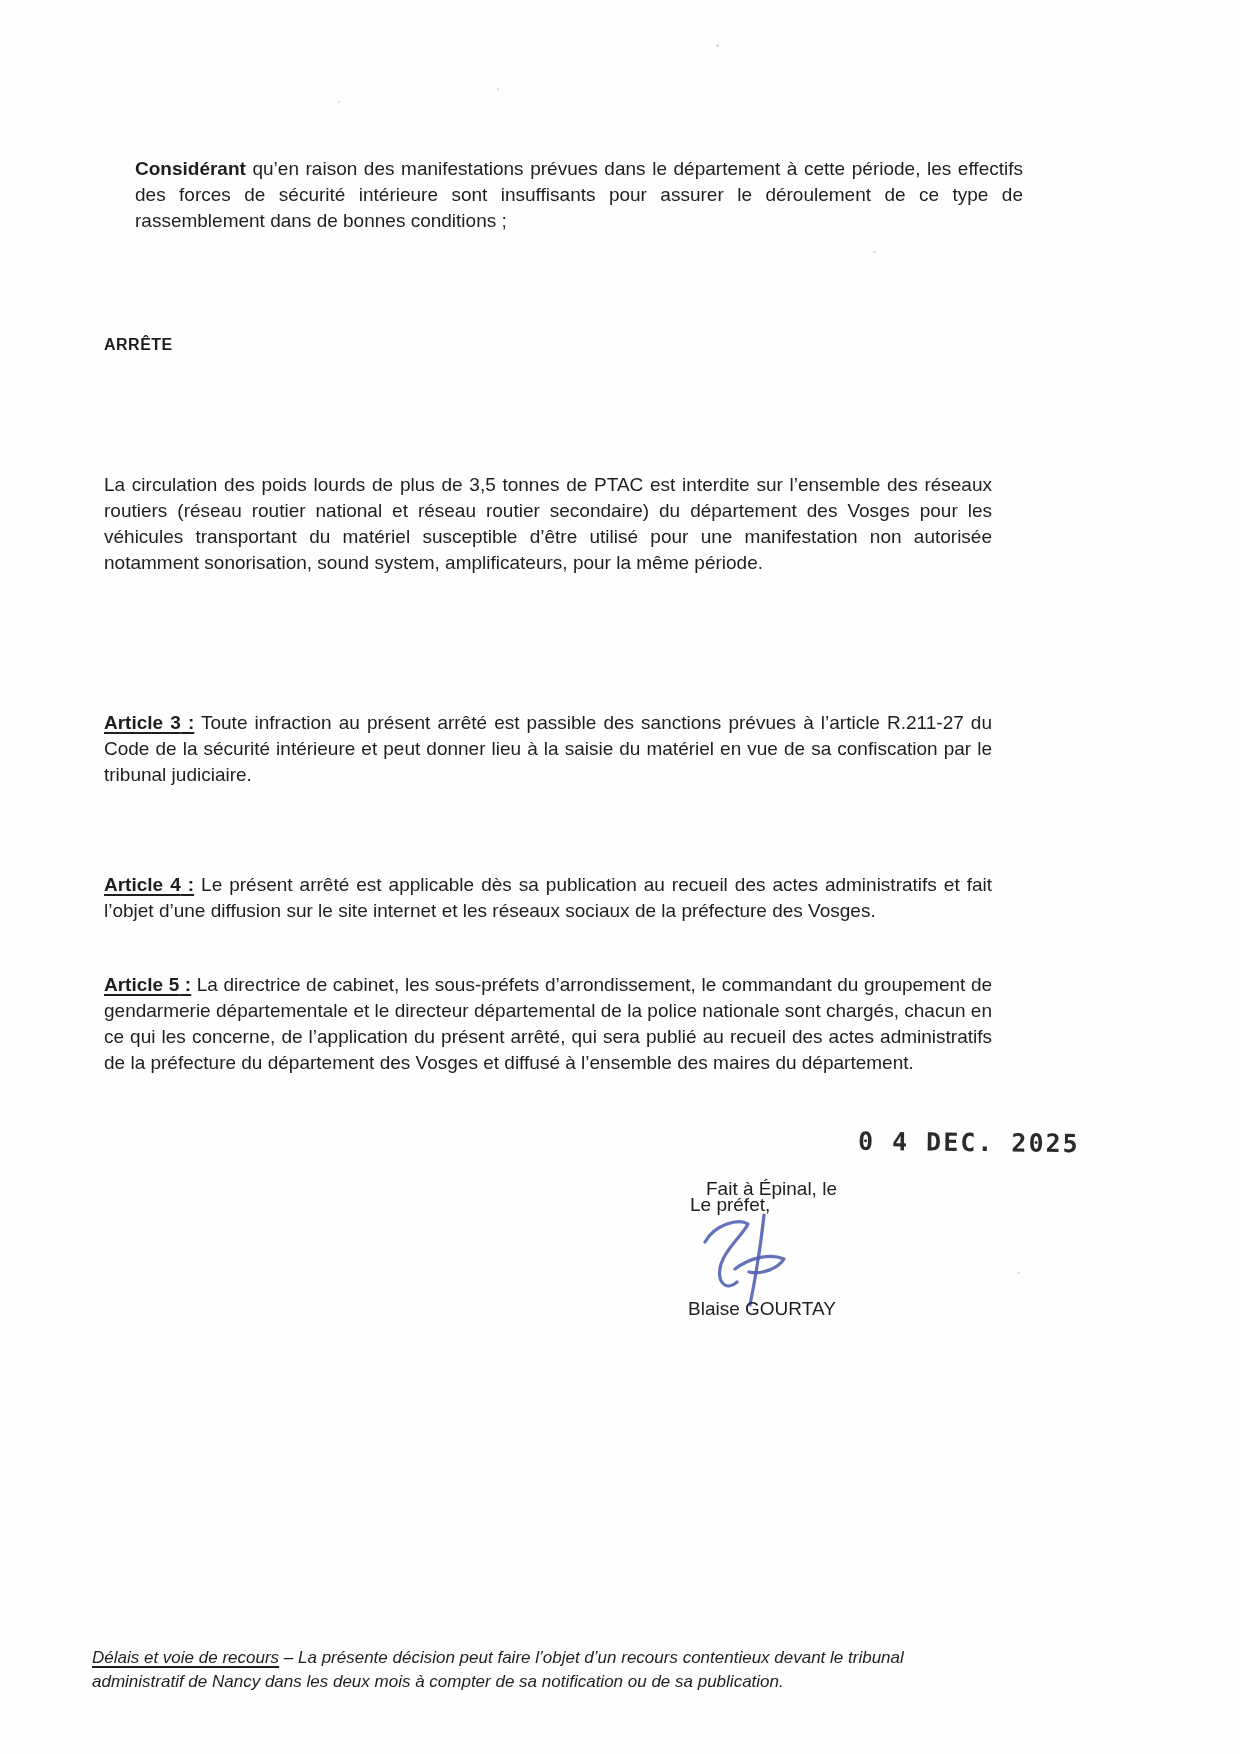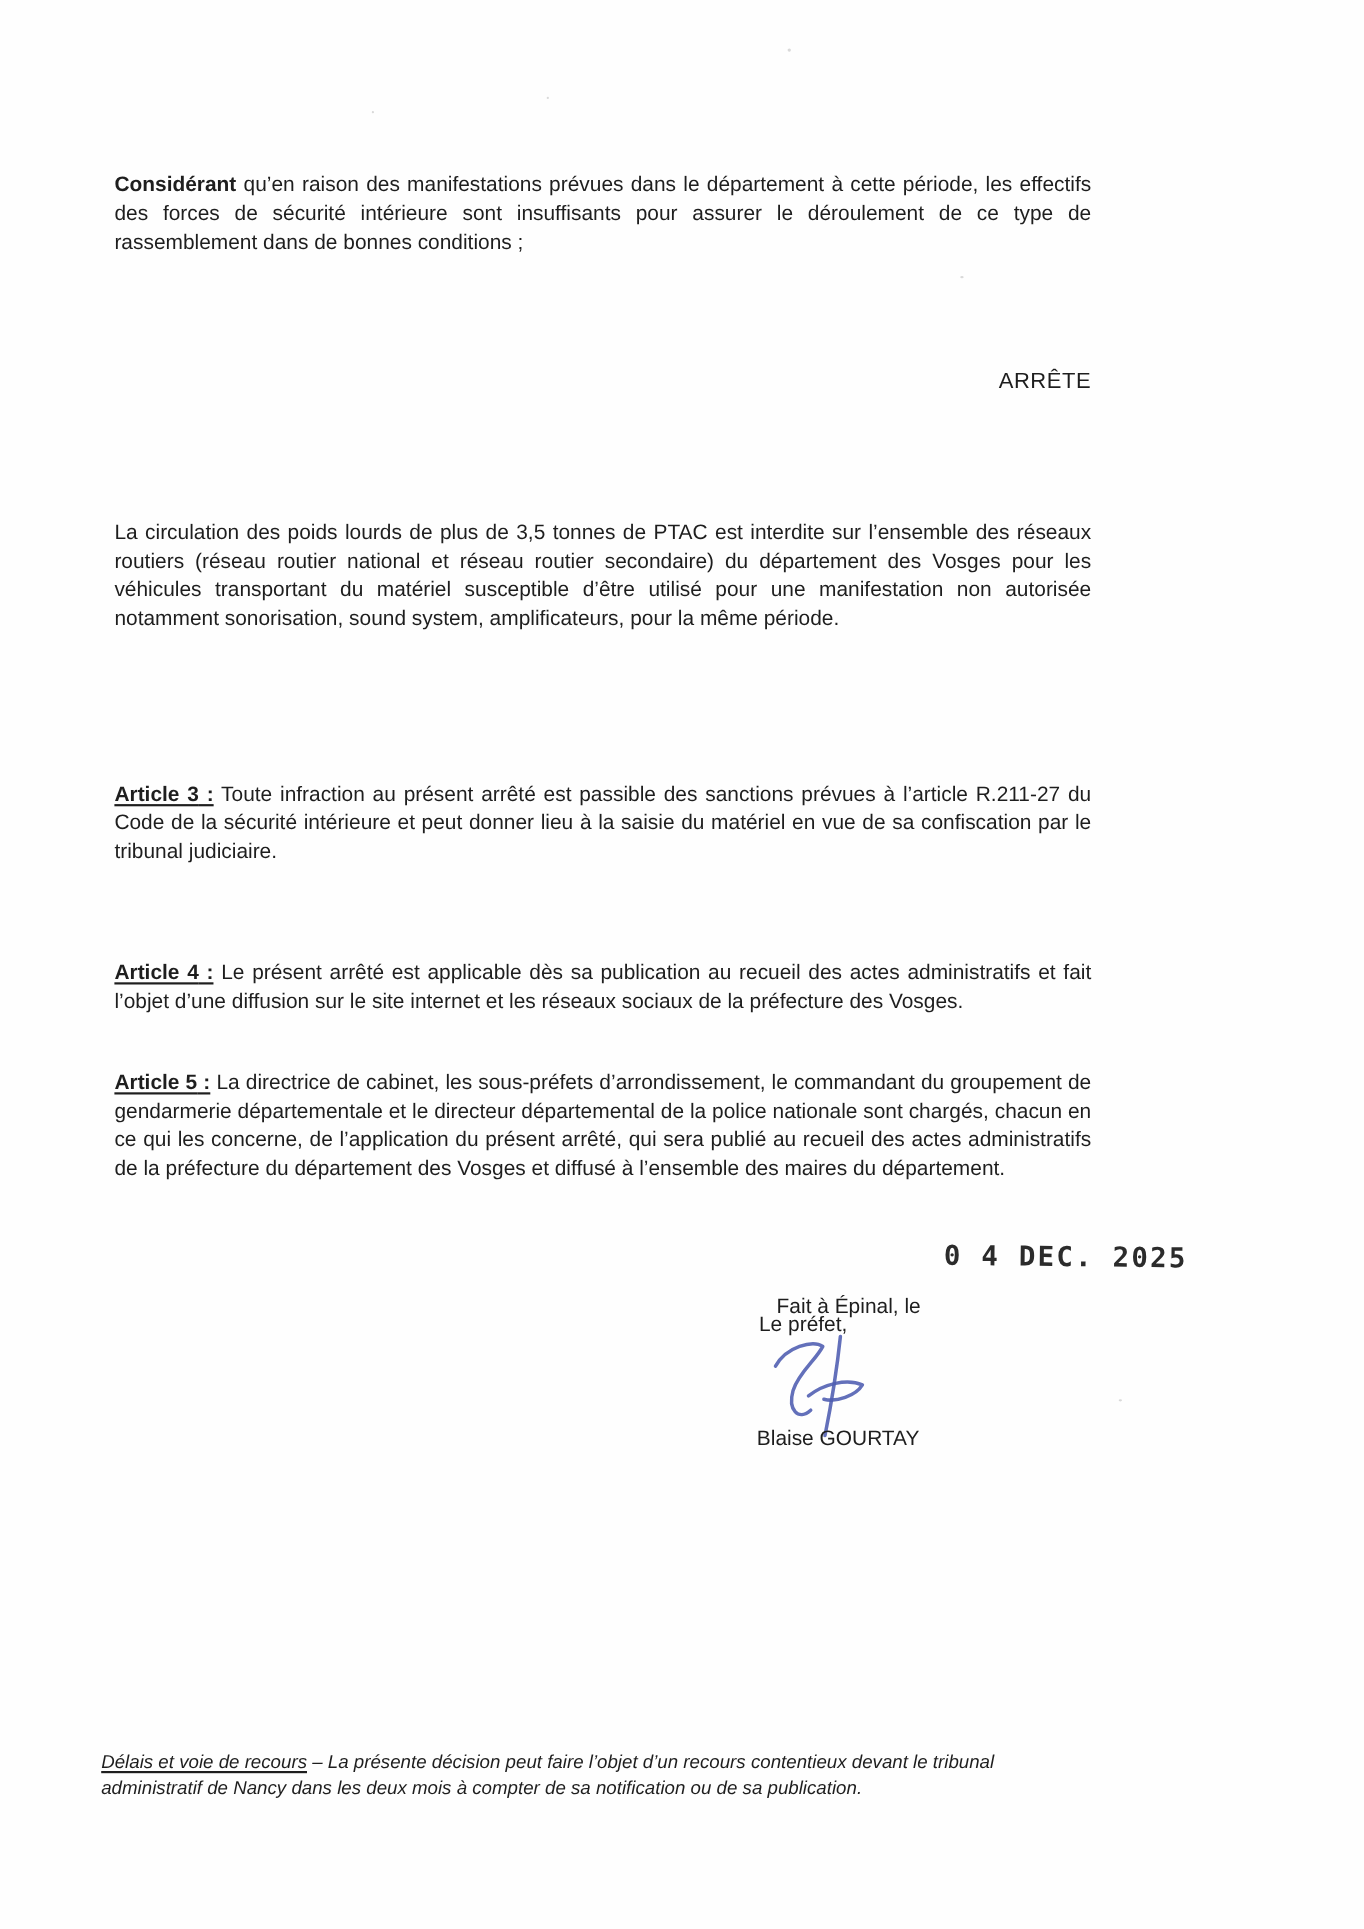--- a/index.html
+++ b/index.html
@@ -21,22 +21,22 @@
   .article-label {
     font-weight:bold;
     text-decoration:underline;
     text-decoration-thickness:2px;
     text-underline-offset:3px;
     white-space:nowrap;
   }
   sup { font-size:0.62em; line-height:0; }
   .heading {
     position:absolute; left:104px; width:888px;
-    text-align:right; font-weight:normal;
-    font-size:20px; letter-spacing:0.5px;
+    text-align:left; font-weight:bold;
+    font-size:16px; letter-spacing:0.5px;
   }
   .sig-line { position:absolute; font-size:19px; line-height:26px; }
   .stamp {
     position:absolute;
     font-family:"DejaVu Sans Mono", monospace;
     font-weight:bold; font-size:25px; letter-spacing:2px;
     color:#2b2b2b; transform:rotate(0.6deg);
     white-space:nowrap;
   }
   .signature-svg { position:absolute; }
@@ -59,21 +59,21 @@
 <body>
 
 <div class="page">
 
   <div class="speck" style="left:716px;top:44px;width:3px;height:3px;"></div>
   <div class="speck" style="left:497px;top:88px;width:2px;height:2px;"></div>
   <div class="speck" style="left:338px;top:101px;width:2px;height:2px;"></div>
   <div class="speck" style="left:873px;top:251px;width:3px;height:2px;"></div>
   <div class="speck" style="left:1017px;top:1272px;width:3px;height:2px;"></div>
 
-  <div class="block" style="top:156px;">
+  <div class="block" style="top:156px;margin-left:31px;">
     <p><strong class="lead-bold">Considérant</strong> <span>qu’en raison des manifestations prévues dans le département à cette période, les effectifs des forces de sécurité intérieure sont insuffisants pour assurer le déroulement de ce type de rassemblement dans de bonnes conditions ;</span></p>
   </div>
 
 
   <div class="heading" style="top:336px;">ARRÊTE</div>
 
 
   <div class="block" style="top:472px;">
     <p>La circulation des poids lourds de plus de 3,5 tonnes de PTAC est interdite sur l’ensemble des réseaux routiers (réseau routier national et réseau routier secondaire) du département des Vosges pour les véhicules transportant du matériel susceptible d’être utilisé pour une manifestation non autorisée notamment sonorisation, sound system, amplificateurs, pour la même période.</p>
   </div>
@@ -95,17 +95,17 @@
   <div class="sig-line" style="left:690px;top:1192px;">Le préfet,</div>
 
   <svg class="signature-svg" style="left:693px;top:1212px;" width="104" height="96" viewBox="0 0 104 96" aria-hidden="true">
     <path d="M12,30 C22,12 46,6 55,12 C49,24 33,36 28,52 C23,70 33,80 44,70" stroke="#4d5cb0"></path>
     <path d="M71,3 C69,22 64,58 57,93" stroke="#4d5cb0"></path>
     <path d="M42,57 C56,46 77,41 91,47 C85,57 67,63 56,60" stroke="#4d5cb0"></path>
   </svg>
 
   <div class="sig-line" style="left:688px;top:1296px;">Blaise GOURTAY</div>
 
-  <div class="footer" style="top:1590px;">
+  <div class="footer" style="top:1646px;">
     <span class="footer-lead">Délais et voie de recours</span> <span>– La présente décision peut faire l’objet d’un recours contentieux devant le tribunal administratif de Nancy dans les deux mois à compter de sa notification ou de sa publication.</span>
   </div>
 
 </div>
 
 </body></html>

